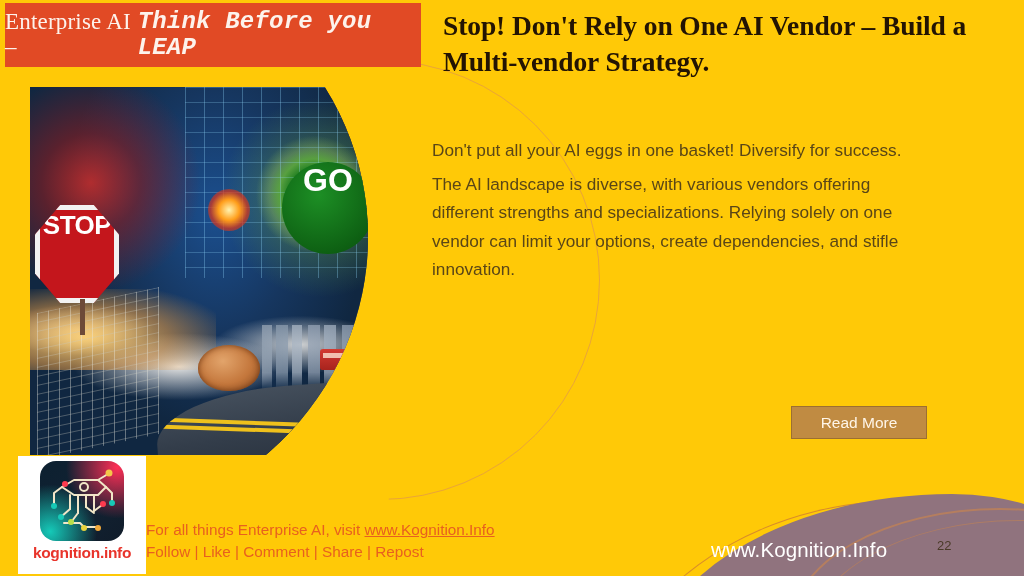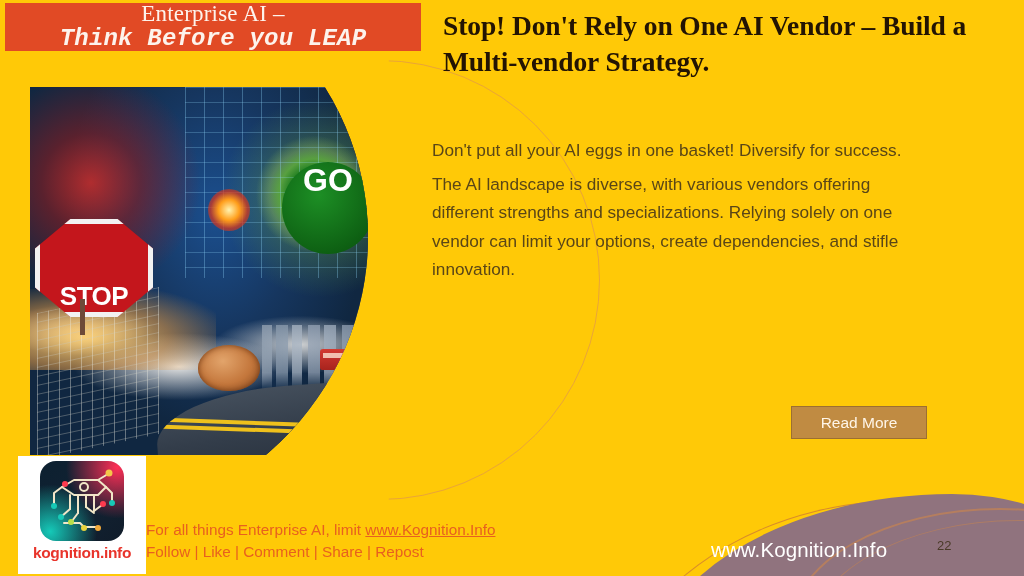--- a/index.html
+++ b/index.html
@@ -24,24 +24,24 @@
     background: #FFC907;
     overflow: hidden;
   }
 
   
   #header-banner {
     position: absolute;
     left: 5px;
     top: 3px;
     width: 416px;
-    height: 48px;
+    height: 64px;
     background: #E14A25;
     display: flex;
-    flex-direction: column;
+    flex-direction: row;
     align-items: center;
     justify-content: center;
     line-height: 1.08;
   }
   #header-banner .line1 {
     font-family: "Liberation Serif", serif;
     font-size: 23px;
     color: #FDF3EC;
     letter-spacing: .2px;
   }
@@ -156,27 +156,27 @@
     background-image:
       linear-gradient(to right, rgba(235,235,225,.55) 1px, transparent 1px),
       linear-gradient(to bottom, rgba(200,200,190,.45) 1px, transparent 1px);
     background-size: 11px 100%, 100% 9px;
     transform: skewY(-12deg);
     opacity: .75;
   }
   
   #hero-image .stop-sign {
     position: absolute;
-    left: 5px; top: 132px;
-    width: 118px; height: 98px;
+    left: 5px; top: 118px;
+    width: 84px; height: 98px;
     background: #C4161C;
     border: 5px solid #F2F2F2;
     -webkit-clip-path: polygon(30% 0,70% 0,100% 30%,100% 70%,70% 100%,30% 100%,0 70%,0 30%);
     clip-path: polygon(30% 0,70% 0,100% 30%,100% 70%,70% 100%,30% 100%,0 70%,0 30%);
-    display: flex; align-items: flex-end; justify-content: center;
+    display: flex; align-items: flex-start; justify-content: center;
   }
   #hero-image .stop-sign span {
     color: #fff;
     font-family: "Liberation Sans", sans-serif;
     font-weight: bold;
     font-size: 26px;
     letter-spacing: -0.5px;
   }
   #hero-image .stop-post {
     position: absolute;
@@ -447,21 +447,21 @@
 
   <div id="deco-arc-bottom"></div>
   <div id="bottom-blob">
     <div class="streak"></div>
     <div class="streak2"></div>
   </div>
   <div id="site-url-bottom">www.Kognition.Info</div>
   <div id="page-number">22</div>
 
   <div id="footer-text">
-    <div class="row"><span>For all things Enterprise AI, limit </span><a href="#">www.Kognition.Info</a></div>
+    <div class="row"><span>For all things Enterprise AI, visit </span><a href="#">www.Kognition.Info</a></div>
     <div class="row">Follow | Like | Comment | Share | Repost</div>
   </div>
 
   <div id="logo-block">
     <div id="logo-mark">
       <svg viewBox="0 0 84 80" width="84" height="80">
         <g fill="none" stroke="#f2e6c8" stroke-width="2" stroke-linecap="round" stroke-linejoin="round">
           <path d="M22 26 L34 19 L58 19 L66 26 L58 34 L34 34 Z"></path>
           <path d="M58 19 L68 13"></path>
           <circle cx="69" cy="12" r="2.5" fill="#f5c64a" stroke="#f5c64a"></circle>

